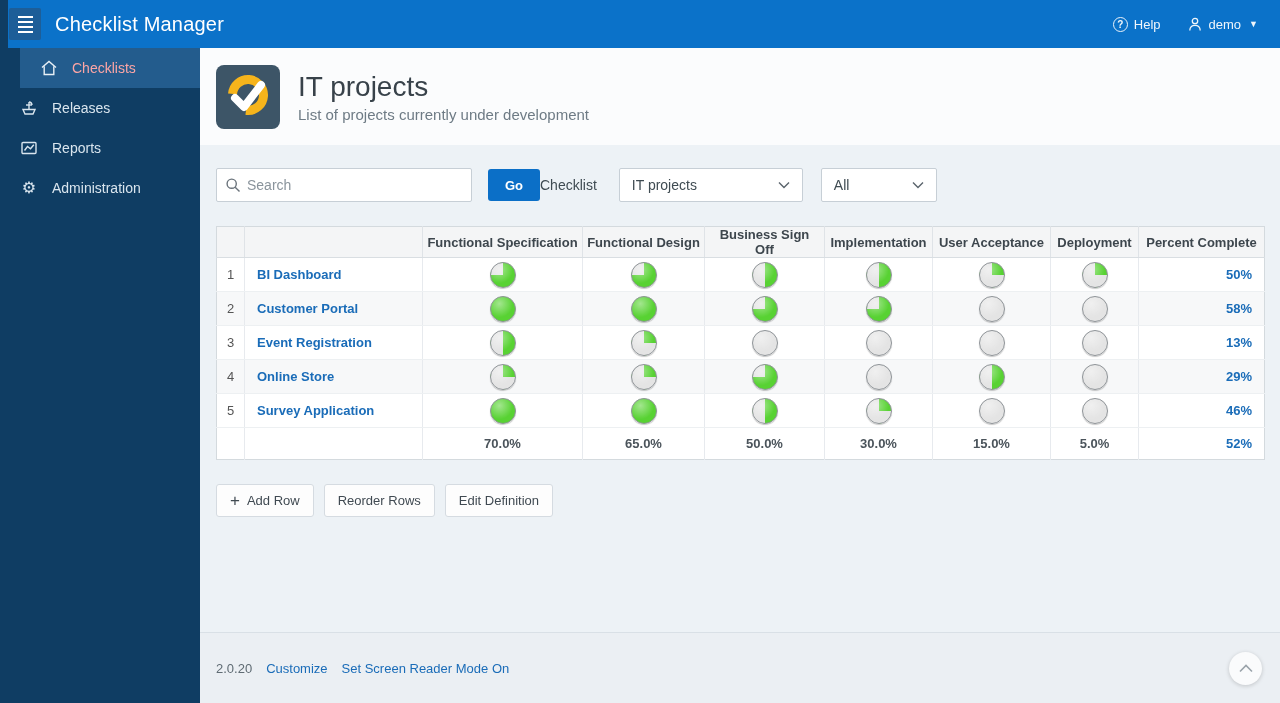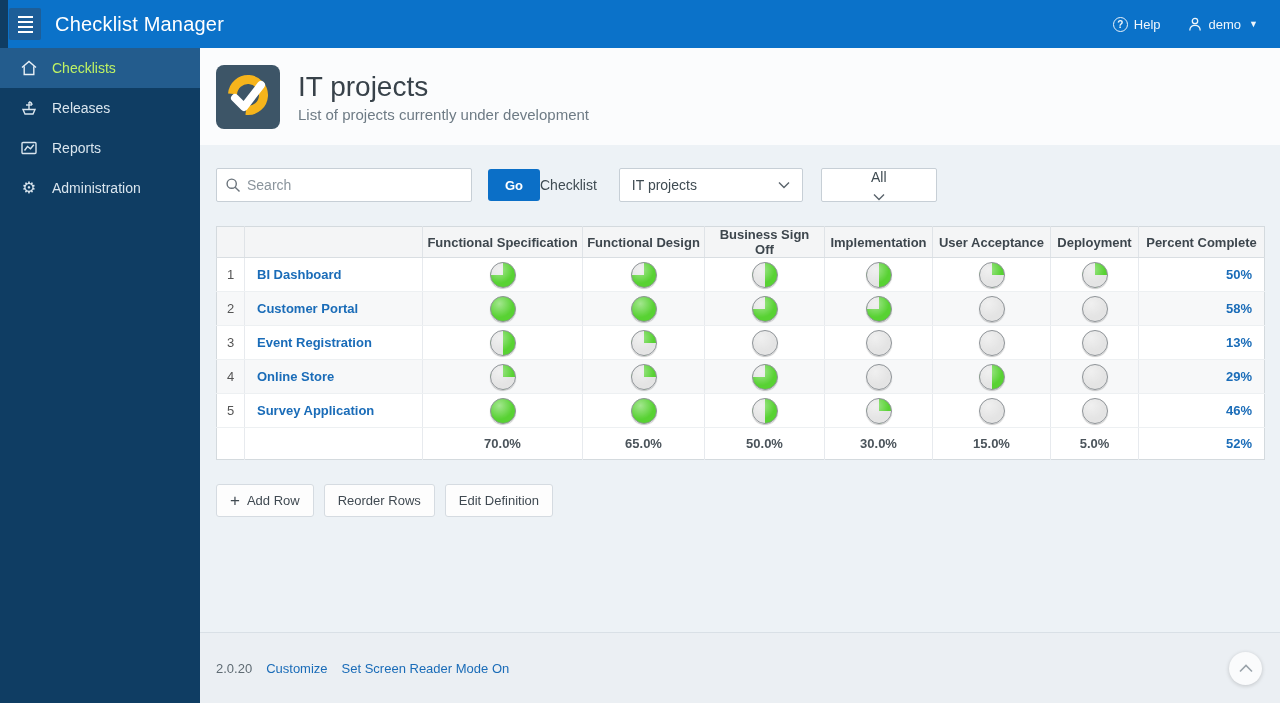--- a/index.html
+++ b/index.html
@@ -17,21 +17,21 @@
   .tb-link { display:flex; align-items:center; gap:6px; cursor:pointer; }
   .help-circle { width:15px; height:15px; border:1.3px solid #eaf2fa; border-radius:50%; display:inline-flex;
                  align-items:center; justify-content:center; font-size:10px; font-weight:700; }
   .caret { font-size:9px; margin-left:2px; }
 
   
   .shell { display:flex; height:655px; }
   .sidebar { width:200px; background:#0f3d63; flex-shrink:0; }
   .side-item { height:40px; display:flex; align-items:center; gap:14px; padding-left:20px;
                color:#d9e5ee; font-size:14px; cursor:pointer; }
-  .side-item.active { background:#235c8d; color:#bef264; }
+  .side-item.active { background:#235c8d; color:#fca5a5;margin-left:20px; }
   .side-item svg, .side-item .gear { width:18px; height:18px; flex-shrink:0; }
   .side-item .gear { font-size:16px; line-height:18px; text-align:center; font-family:"DejaVu Sans",sans-serif; }
 
   .main { flex:1; display:flex; flex-direction:column; background:#edf2f6; }
 
   
   .page-header { height:97px; background:#fbfcfd; display:flex; align-items:center; padding:0 16px; }
   .title-icon { width:64px; height:64px; flex-shrink:0; }
   .title-block { margin-left:18px; }
   .page-title { font-size:28px; font-weight:400; color:#38424a; }
@@ -49,21 +49,21 @@
   .search-input { width:256px; height:34px; border:1px solid #c7cfd6; border-radius:2px; background:#fff;
                   padding:0 10px 0 30px; font-size:14px; font-family:inherit; color:#3f4b52; }
   .search-input::placeholder { color:#8a949c; }
   .go-btn { margin-left:16px; width:52px; height:32px; background:#0b6fc7; color:#fff; border:none; border-radius:3px;
             font-size:13px; font-weight:700; font-family:inherit; cursor:pointer; }
   .filter-label { font-size:14px; color:#3f4b52; }
   .select { background:#fff; border:1px solid #c7cfd6; border-radius:2px; height:34px; display:flex; align-items:center;
             padding:0 12px; font-size:14px; color:#3f4b52; cursor:pointer; }
   .select .sel-text { flex:1; }
   .sel-checklist { width:184px; margin-left:22px; }
-  .sel-scope { width:116px; margin-left:18px;flex-direction:column; }
+  .sel-scope { width:116px; margin-left:18px; }
 
   
   table { margin-top:24px; border-collapse:collapse; table-layout:fixed; width:1048px; background:#fff;
           border:1px solid #d4dade; font-size:13px; }
   th { background:#f4f5f6; height:30px; font-weight:700; color:#3d464d; text-align:center;
        border-right:1px solid #dfe3e7; border-bottom:1px solid #d9dee2; padding:0 4px; }
   th:last-child { border-right:none; }
   td { height:34px; border-right:1px solid #e7eaee; border-bottom:1px solid #edf0f2; text-align:center; color:#555; }
   td:last-child { border-right:none; }
   tr.alt td { background:#f7f8f9; }

